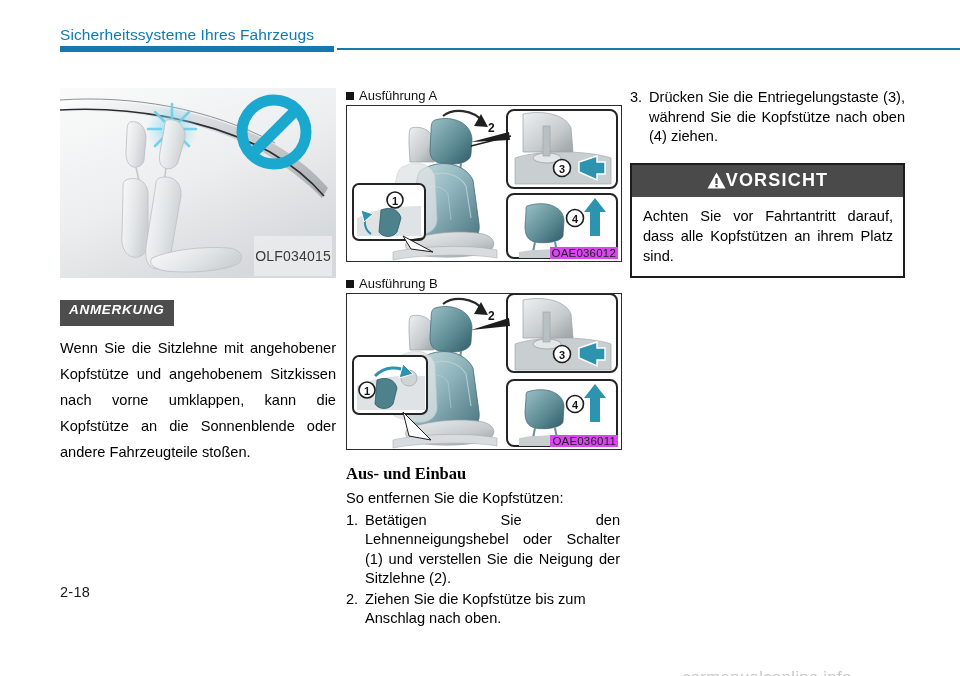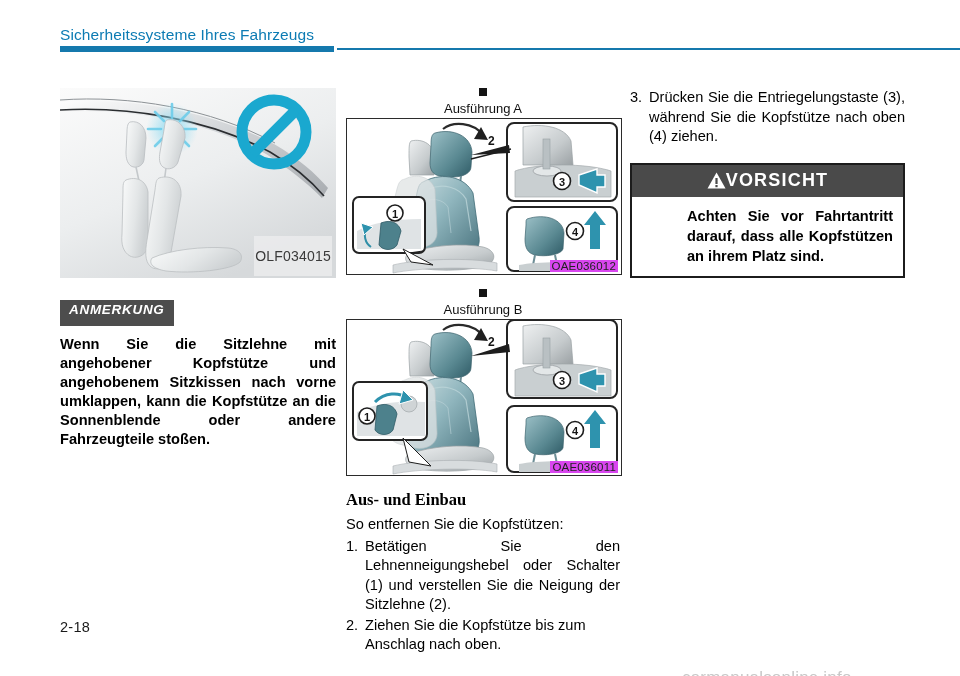--- a/index.html
+++ b/index.html
@@ -38,21 +38,21 @@
   .header-bar-thin {
     position: absolute;
     left: 337px; top: 48px;
     width: 623px; height: 2px;
     background: #1579ad;
   }
 
   
   .page-number {
     position: absolute;
-    left: 60px; top: 619px;
+    left: 60px; top: 584px;
     font-size: 14.5px;
     color: #1a1a1a;
     letter-spacing: 0.3px;
   }
 
   
   .watermark {
     position: absolute;
     left: 682px; top: 668px;
     font-size: 17px;
@@ -96,36 +96,35 @@
     color: #ffffff;
     font-style: italic;
     font-weight: bold;
     font-size: 13.5px;
     letter-spacing: 0.7px;
     padding: 2px 9px 9px 9px;
   }
   .note-text {
     margin-top: 9px;
     font-size: 14.6px;
-    font-weight: bold;
-    line-height: 19px;
+    font-weight: normal;
+    line-height: 26px;
     color: #000000;
     text-align: justify;
     text-justify: inter-word;
   }
 
   
   .illus-head {
     font-size: 13px;
     color: #111111;
     margin: 0 0 2px 0;
     display: flex;
     align-items: center;
     gap: 5px;
-    flex-direction: column;
   }
   .sq-bullet {
     display: inline-block;
     width: 8px; height: 8px;
     background: #141414;
   }
   .illus-panel {
     position: relative;
     width: 274px;
     background: #ffffff;
@@ -192,27 +191,26 @@
     letter-spacing: 1.2px;
     text-align: center;
     padding: 5px 0 6px 0;
     display: flex;
     align-items: center;
     justify-content: center;
   }
   .warn-tri { display: block; }
   .warn-body {
     font-size: 14.6px;
-    font-weight: bold;
+    font-weight: normal;
     line-height: 20px;
     color: #000000;
     padding: 9px 10px 10px 11px;
     text-align: justify;
     text-justify: inter-word;
-    margin-left: 44px;
   }
 </style>
 </head>
 <body>
 
 <div class="page-header">
   <div class="header-title">Sicherheitssysteme Ihres Fahrzeugs</div>
   <div class="header-bar-thick"></div>
   <div class="header-bar-thin"></div>
 </div>

